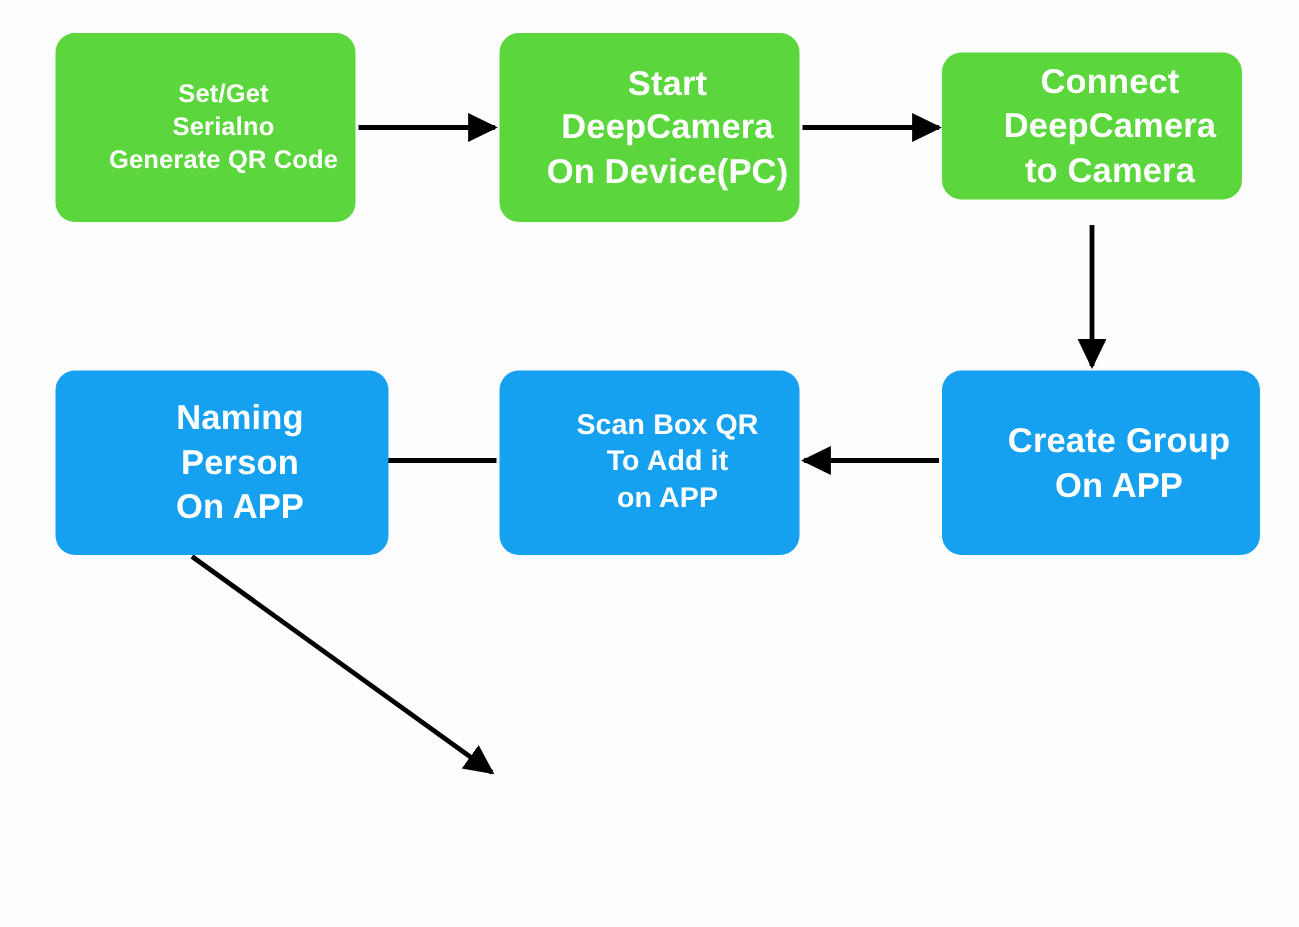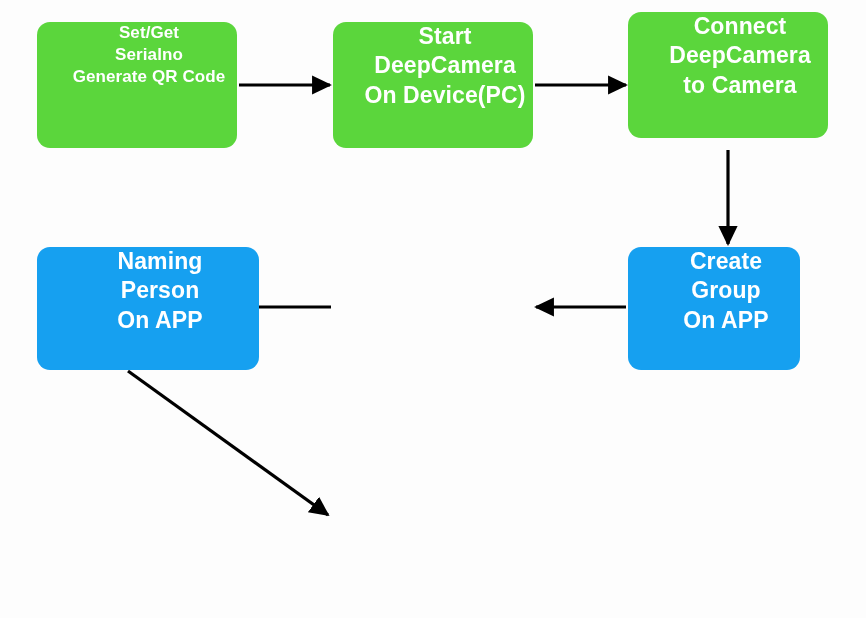--- a/index.html
+++ b/index.html
@@ -24,20 +24,21 @@
     top: 0;
     width: 866px;
     height: 618px;
     pointer-events: none;
   }
   .node {
     position: absolute;
     box-sizing: border-box;
     border-radius: 13px;
     display: flex;
+    align-items: center;
     justify-content: center;
     text-align: center;
     color: #ffffff;
     font-weight: bold;
     line-height: 1.28;
     letter-spacing: 0.1px;
     -webkit-font-smoothing: antialiased;
     text-rendering: optimizeLegibility;
     padding-left: 24px;
   }
@@ -82,31 +83,36 @@
 Serialno
 Generate QR Code</span>
   </div>
 
   <div class="node green" style="left:333px; top:22px; width:200px; height:126px;">
     <span class="label fs-lg">Start
 DeepCamera
 On Device(PC)</span>
   </div>
 
-  <div class="node green" style="left:628px; top:12px; width:200px; height:126px;">
+  <div class="node green" style="left:628px; top:35px; width:200px; height:98px;">
     <span class="label fs-lg">Connect
 DeepCamera
 to Camera</span>
   </div>
 
-  <div class="node blue" style="left:628px; top:247px; width:172px; height:123px;">
+  <div class="node blue" style="left:628px; top:247px; width:212px; height:123px;">
     <span class="label fs-lg">Create Group
 On APP</span>
   </div>
 
+  <div class="node blue" style="left:333px; top:247px; width:200px; height:123px;">
+    <span class="label fs-md">Scan Box QR
+To Add it
+on APP</span>
+  </div>
 
   <div class="node blue" style="left:37px; top:247px; width:222px; height:123px;">
     <span class="label fs-lg">Naming
 Person
 On APP</span>
   </div>
 
 
 </div>
 

